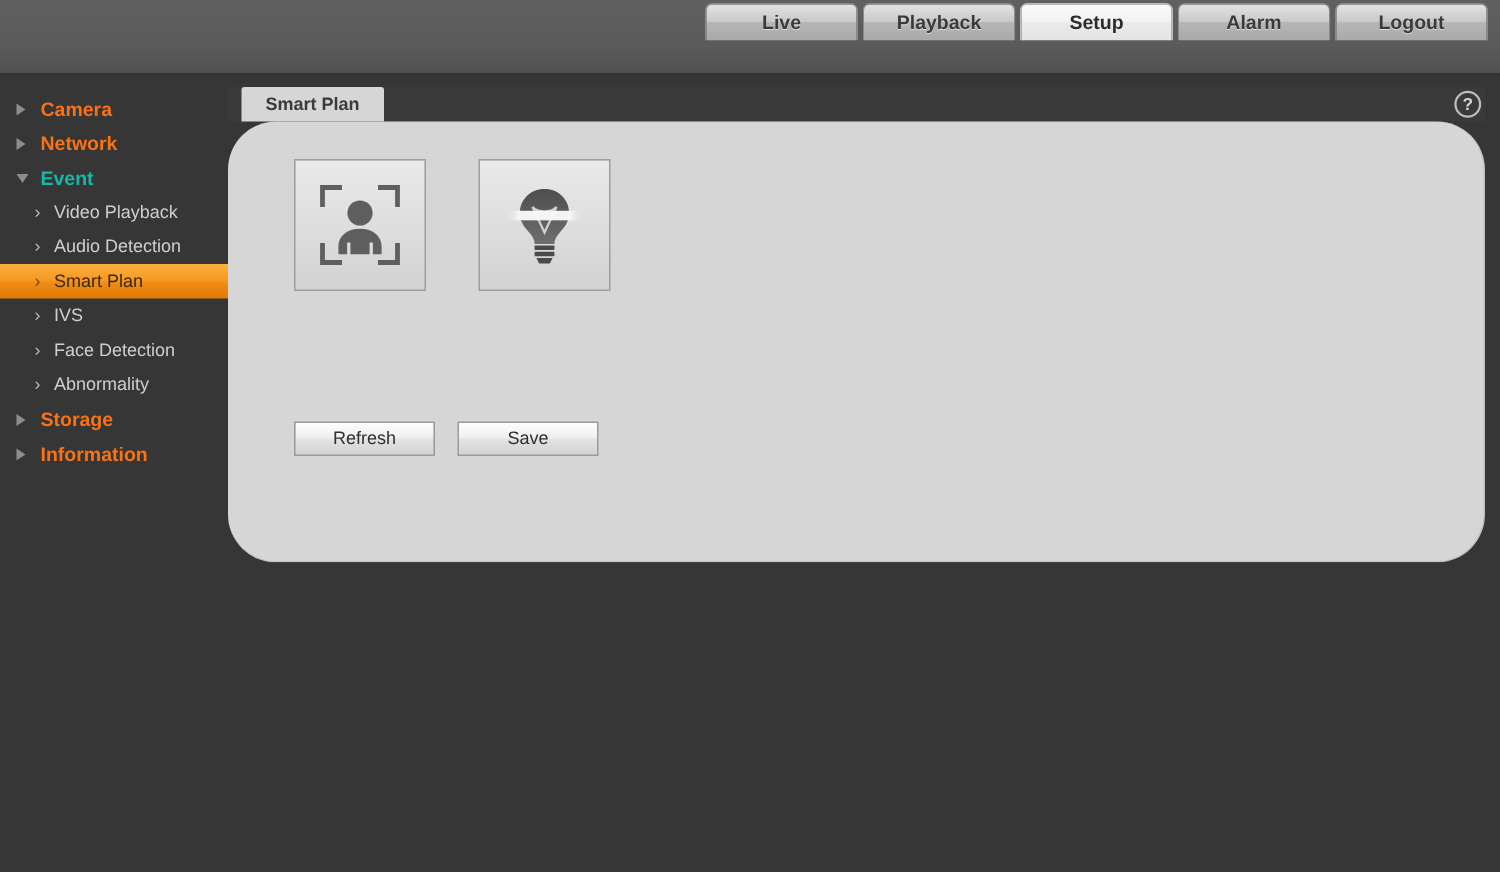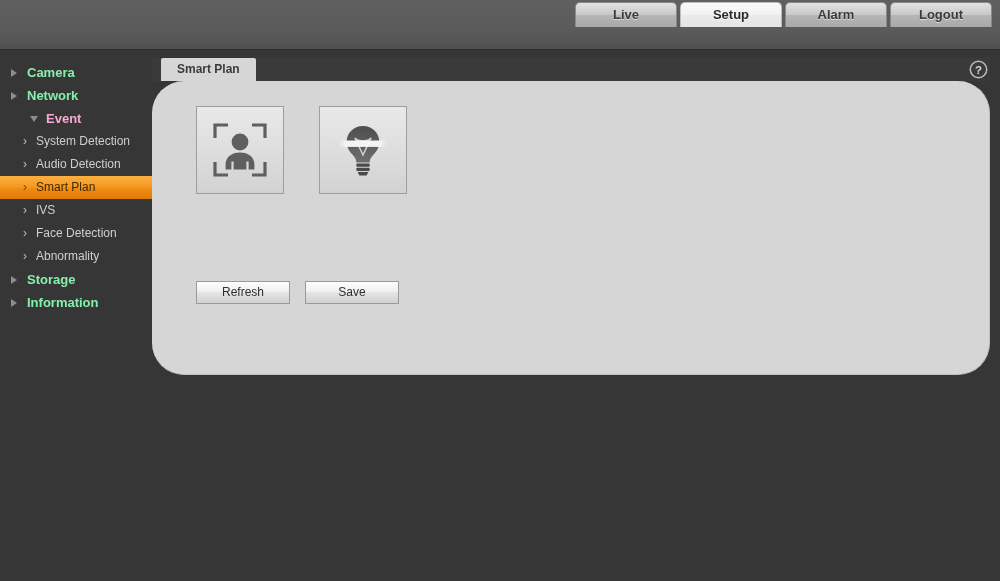--- a/index.html
+++ b/index.html
@@ -75,25 +75,25 @@
     background: #363636;
     padding-top: 10px;
   }
   .nav-group-head {
     position: relative;
     height: 23px;
     line-height: 23px;
     padding-left: 27px;
     font-size: 13px;
     font-weight: bold;
-    color: #86efac;
-    cursor: pointer;
-    user-select: none;
-  }
-  .nav-group-head.expanded { color: #f9a8d4; font-weight: bold; margin-left: 19px; }
+    color: #f97316;
+    cursor: pointer;
+    user-select: none;
+  }
+  .nav-group-head.expanded { color: #14b8a6; font-weight: bold; }
   .nav-group-head .tri {
     position: absolute;
     left: 11px; top: 50%;
     width: 0; height: 0;
     transform: translateY(-50%);
   }
   .tri.closed {
     border-left: 6px solid #8d8d8d;
     border-top: 4px solid transparent;
     border-bottom: 4px solid transparent;
@@ -219,20 +219,21 @@
   }
 </style>
 </head>
 <body>
 
 <div class="header">
 
 
   <div class="topnav">
     <div class="tab">Live</div>
+    <div class="tab">Playback</div>
     <div class="tab active">Setup</div>
     <div class="tab">Alarm</div>
     <div class="tab">Logout</div>
   </div>
 
 </div>
 
 <div class="sidebar">
 
   <div class="nav-group-head">
@@ -245,21 +246,21 @@
     <span>Network</span>
   </div>
 
   <div class="nav-group-head expanded">
     <span class="tri open"></span>
     <span>Event</span>
   </div>
 
   <div class="nav-sub">
     <span class="chev">›</span>
-    <span>System Detection</span>
+    <span>Video Playback</span>
   </div>
 
   <div class="nav-sub">
     <span class="chev">›</span>
     <span>Audio Detection</span>
   </div>
 
   <div class="nav-sub active">
     <span class="chev">›</span>
     <span>Smart Plan</span>

